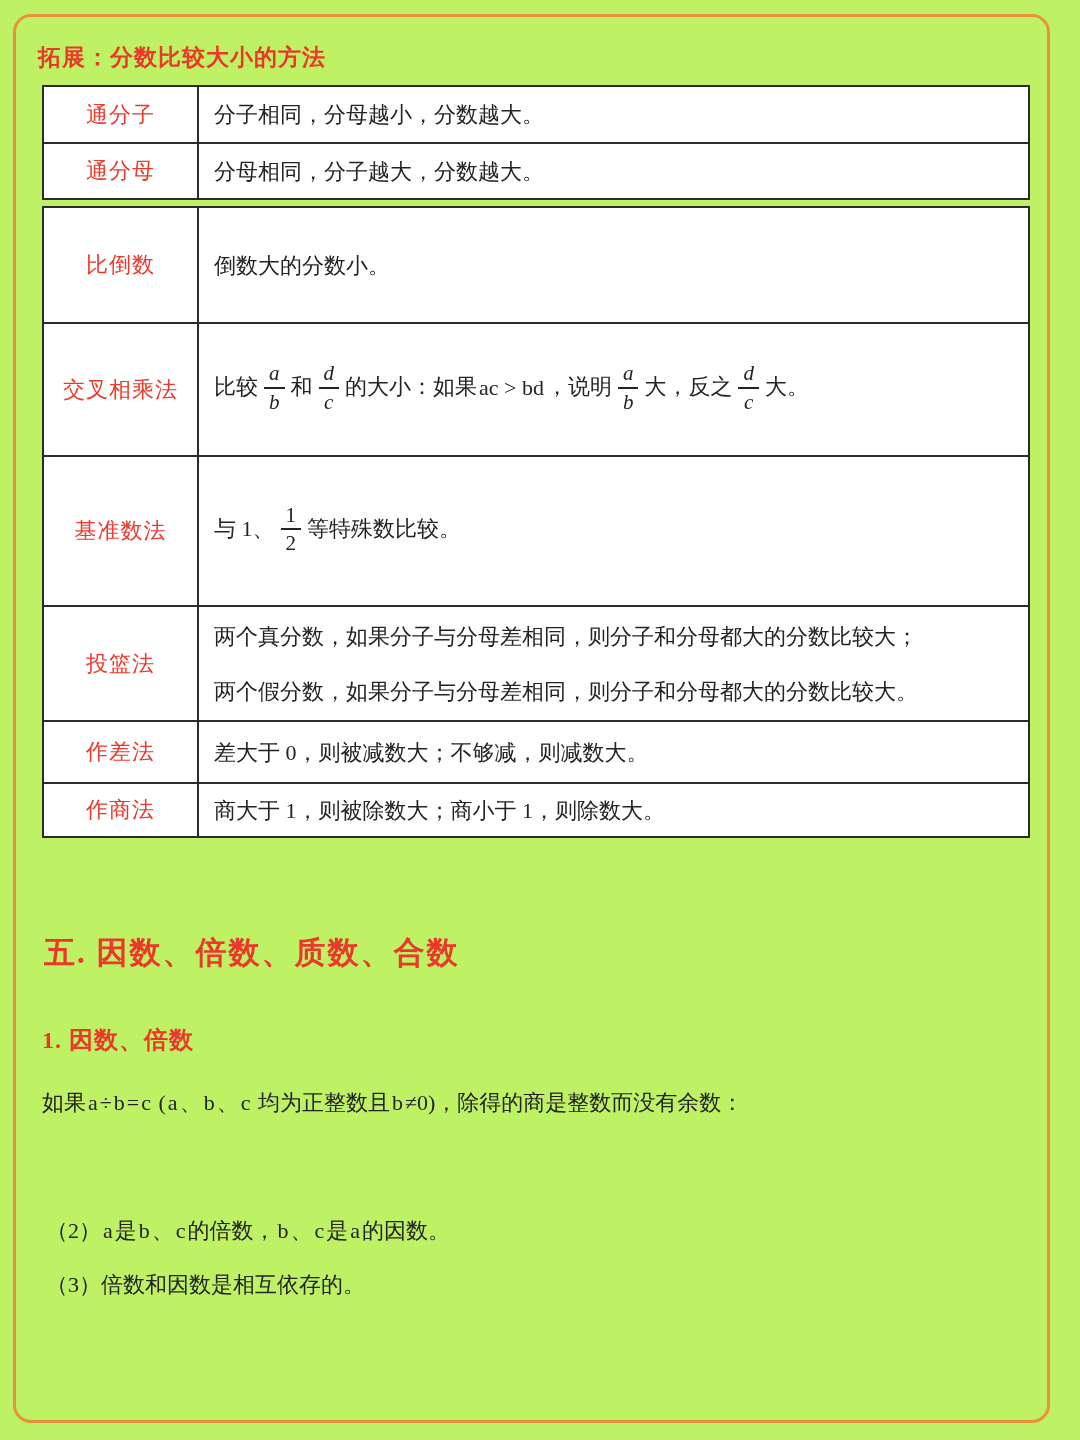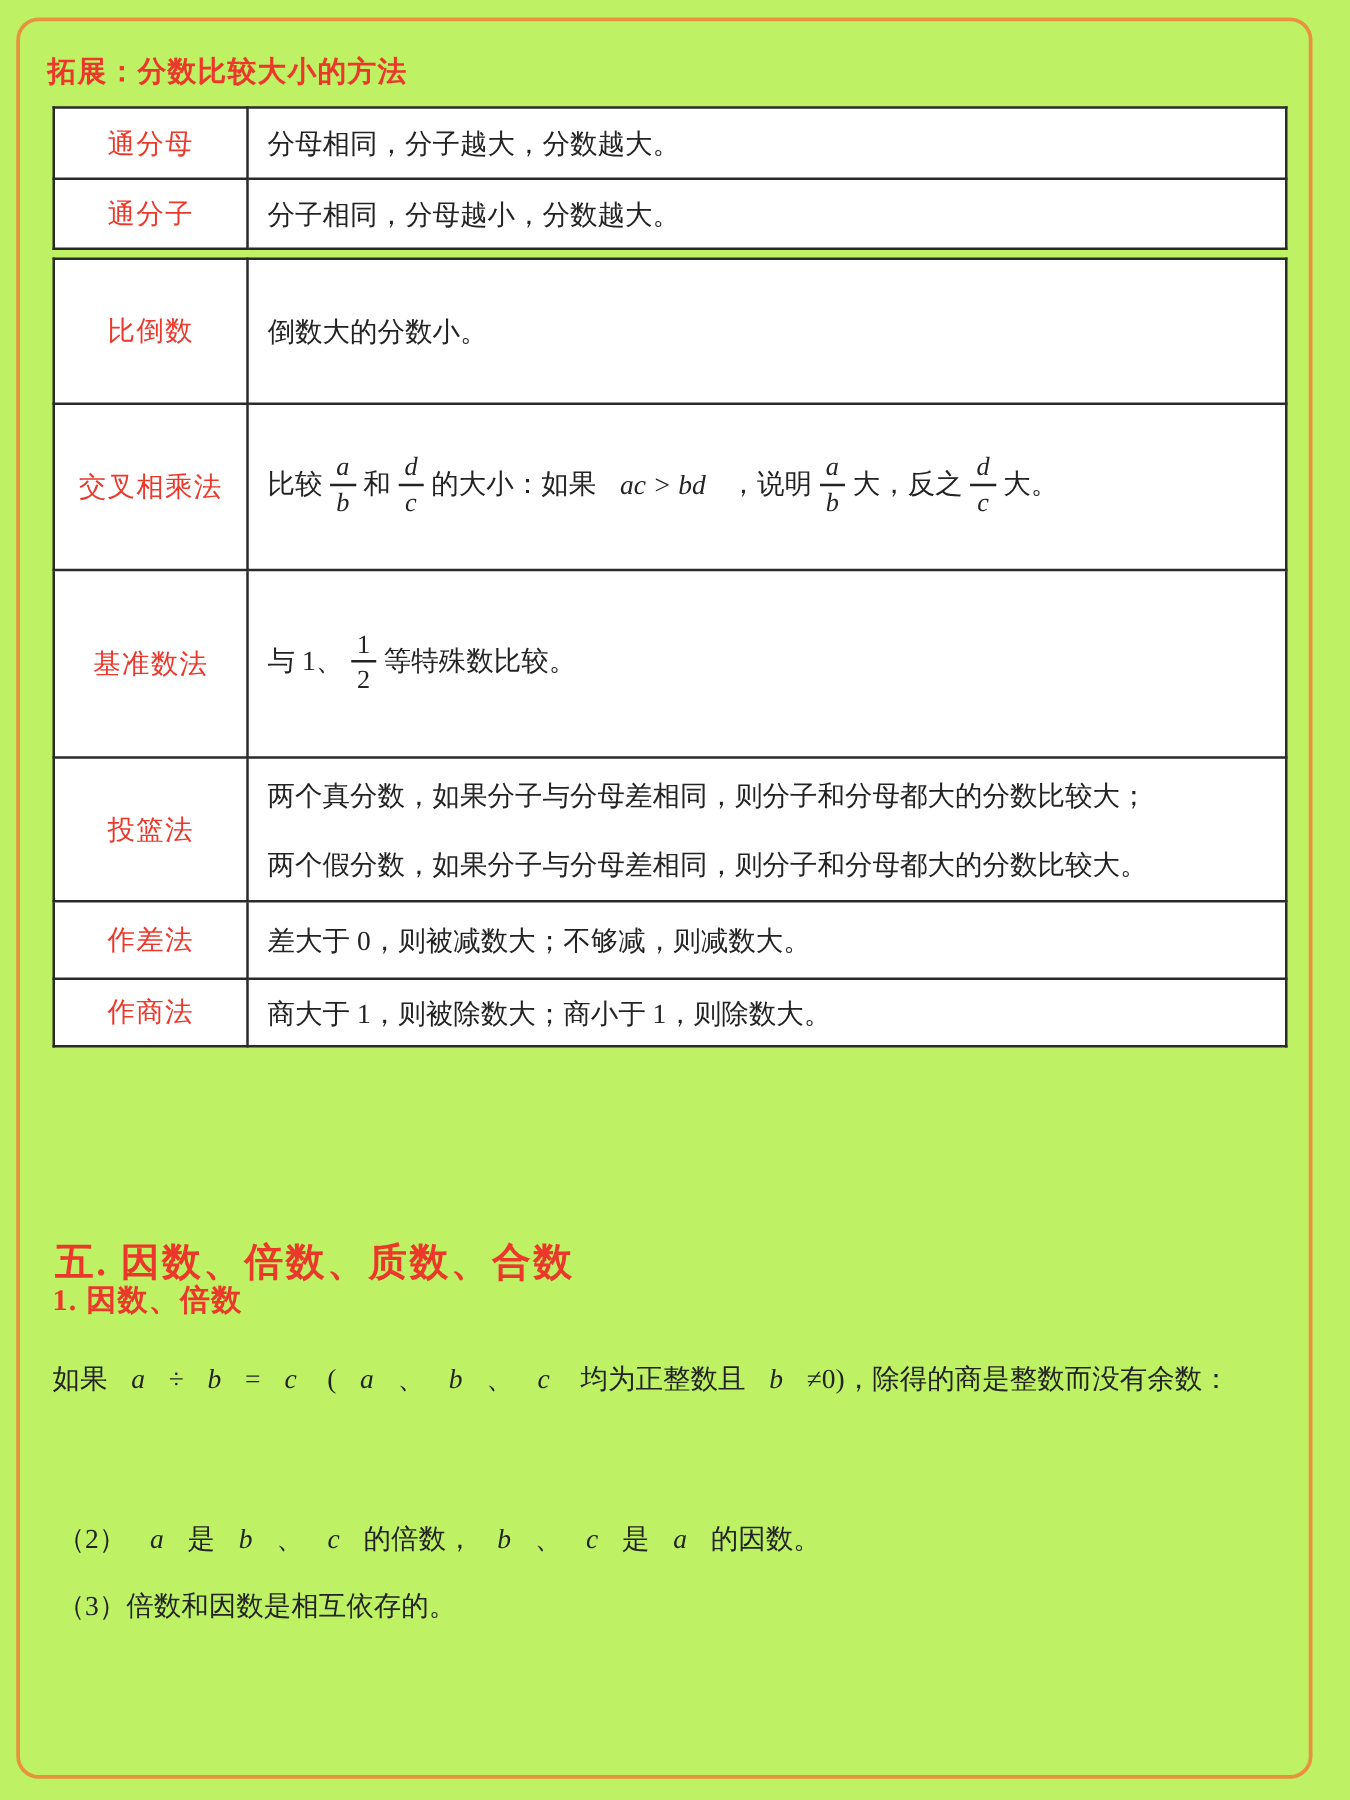--- a/index.html
+++ b/index.html
@@ -37,32 +37,32 @@
   .tbl-b tr:nth-child(1){height:116px;}
   .tbl-b tr:nth-child(2){height:133px;padding-left:32px;}
   .tbl-b tr:nth-child(3){height:150px;}
   .tbl-b tr:nth-child(4){height:115px;}
   .tbl-b tr:nth-child(5){height:62px;margin-left:25px;}
   .tbl-b tr:nth-child(6){height:54px;padding-left:16px;}
   .line{line-height:1.5;}
   .line + .line{margin-top:22px;}
   .seg-math{
     font-family:"Liberation Serif","DejaVu Serif",serif;
-    font-style:italic;margin:0 19px;white-space:nowrap;
+    margin:0 2px;white-space:nowrap;
   }
   .frac{
     display:inline-block;text-align:center;vertical-align:middle;
     margin:0 6px;line-height:1.15;font-size:21px;position:relative;top:-2px;
     font-family:"Liberation Serif","DejaVu Serif",serif;
   }
   .frac.it{font-style:italic;}
   .frac .num{display:block;border-bottom:2px solid var(--body-text);padding:0 5px 1px;}
   .frac .den{display:block;padding-top:1px;}
   .heading{
-    position:absolute;left:44px;top:989px;
+    position:absolute;left:44px;top:932px;
     font-size:31px;font-weight:bold;color:var(--accent-red);letter-spacing:2px;
   }
   .subheading{
     position:absolute;left:42px;top:1024px;
     font-size:24px;font-weight:bold;color:var(--accent-red);letter-spacing:1px;
   }
   .para{position:absolute;width:995px;font-size:22px;}
   .intro{left:42px;top:1086px;}
   .item-1{left:46px;top:1152px;}
   .item-2{left:46px;top:1214px;}
@@ -72,29 +72,29 @@
 <body>
 
 <div class="page">
   <div class="frame"></div>
 
   <div class="title">拓展：分数比较大小的方法</div>
 
   <table class="tbl tbl-a">
     <tbody>
       <tr>
+        <td class="mcell">通分子</td>
+        <td class="dcell">
+            <div class="line"><span class="seg-text">分子相同，分母越小，分数越大。</span></div>
+          </td>
+      </tr>
+      <tr>
         <td class="mcell">通分母</td>
         <td class="dcell">
             <div class="line"><span class="seg-text">分母相同，分子越大，分数越大。</span></div>
-          </td>
-      </tr>
-      <tr>
-        <td class="mcell">通分子</td>
-        <td class="dcell">
-            <div class="line"><span class="seg-text">分子相同，分母越小，分数越大。</span></div>
           </td>
       </tr>
     </tbody>
   </table>
 
   <table class="tbl tbl-b">
     <tbody>
       <tr>
         <td class="mcell">比倒数</td>
         <td class="dcell">

